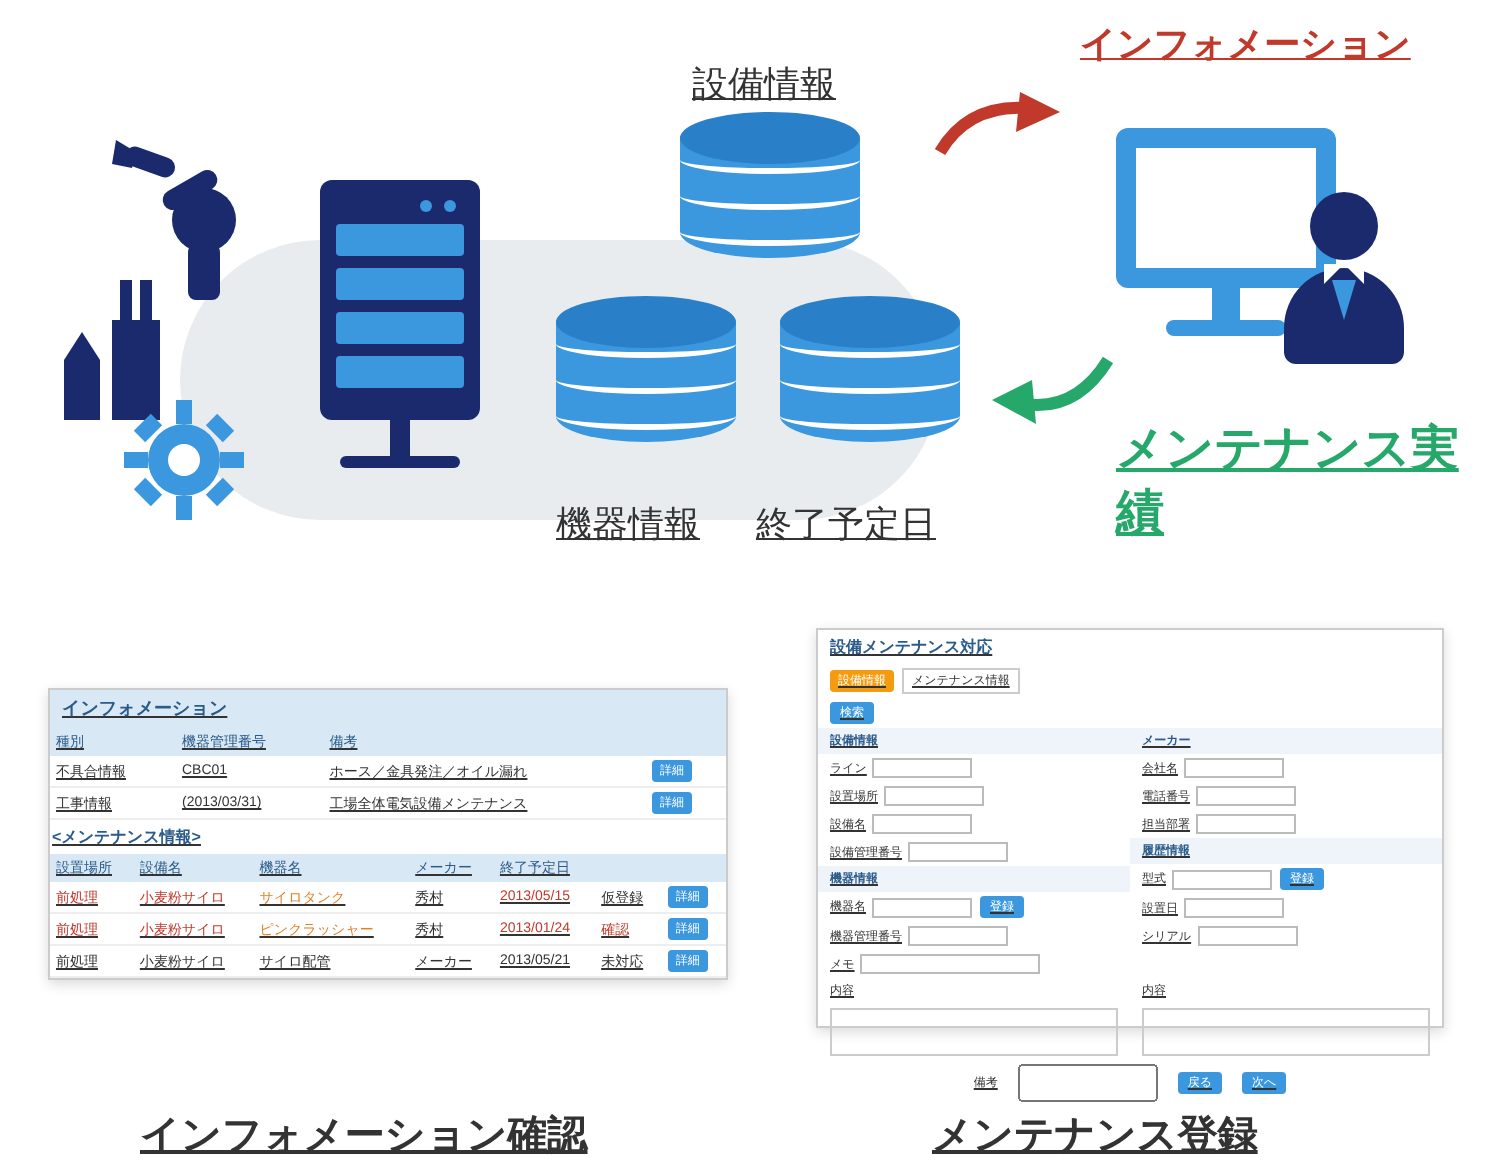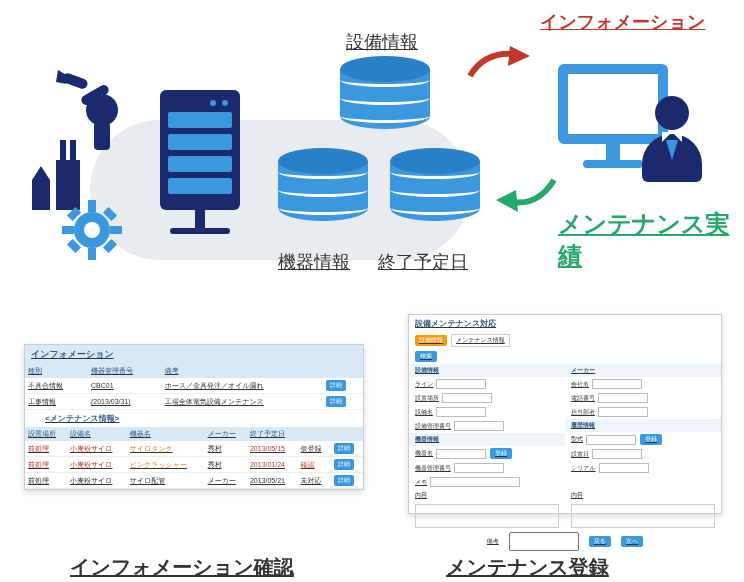--- a/index.html
+++ b/index.html
@@ -50,21 +50,21 @@
   
   .arrow svg { overflow: visible; }
 
   
   .panel { background: #fff; border: 1px solid #ccc; box-shadow: 0 2px 6px rgba(0,0,0,0.15); font-size: 8px; color: #333; }
   .panel-header { background: #d8e8f4; padding: 3px 6px; font-size: 9px; color: #2a5b8a; font-weight: bold; }
   .panel table { width: 100%; border-collapse: collapse; font-size: 7px; }
   .panel th { background: #d8e8f4; padding: 2px 3px; text-align: left; color: #2a5b8a; font-weight: normal; }
   .panel td { padding: 2px 3px; border-bottom: 1px solid #eee; }
   .panel .btn { background: #3b97de; color: #fff; padding: 1px 4px; border-radius: 2px; font-size: 6px; display: inline-block; }
-  .panel .sub { font-size: 8px; color: #2a5b8a; font-weight: bold; padding: 3px 20px; }
+  .panel .sub { font-size: 8px; color: #2a5b8a; font-weight: bold; padding: 3px 1px; }
   .panel .red { color: #c0392b; }
   .panel .orange { color: #e67e22; }
 
   .panel2 { font-size: 6px; }
   .panel2 .row { display: flex; gap: 4px; padding: 2px 6px; align-items: center; flex-wrap: wrap; }
   .panel2 .field { display: flex; align-items: center; gap: 3px; }
   .panel2 .field input, .panel2 .field select { border: 1px solid #bbb; font-size: 6px; height: 10px; width: 50px; }
   .panel2 .section-title { background: #eef4fa; padding: 2px 6px; color: #2a5b8a; font-weight: bold; }
   .panel2 .btn-orange { background: #f39c12; color:#fff; padding:1px 4px; font-size:6px; border-radius:2px; }
   .panel2 .btn-blue { background: #3b97de; color:#fff; padding:1px 5px; font-size:6px; border-radius:2px; }
@@ -376,15 +376,15 @@
         <div class="box"></div>
       </div>
     </div>
     <div class="row" style="justify-content:center; gap:10px; padding-bottom:4px;">
       <span>備考</span>
       <input style="width: 70px;">
       <span class="btn-blue">戻る</span>
       <span class="btn-blue">次へ</span>
     </div>
   </div>
-  <div class="abs caption" style="left:446px; top:554px;">メンテナンス登録</div>
+  <div class="abs caption" style="left:466px; top:554px;">メンテナンス登録</div>
 
 </div>
 
 </body></html>

